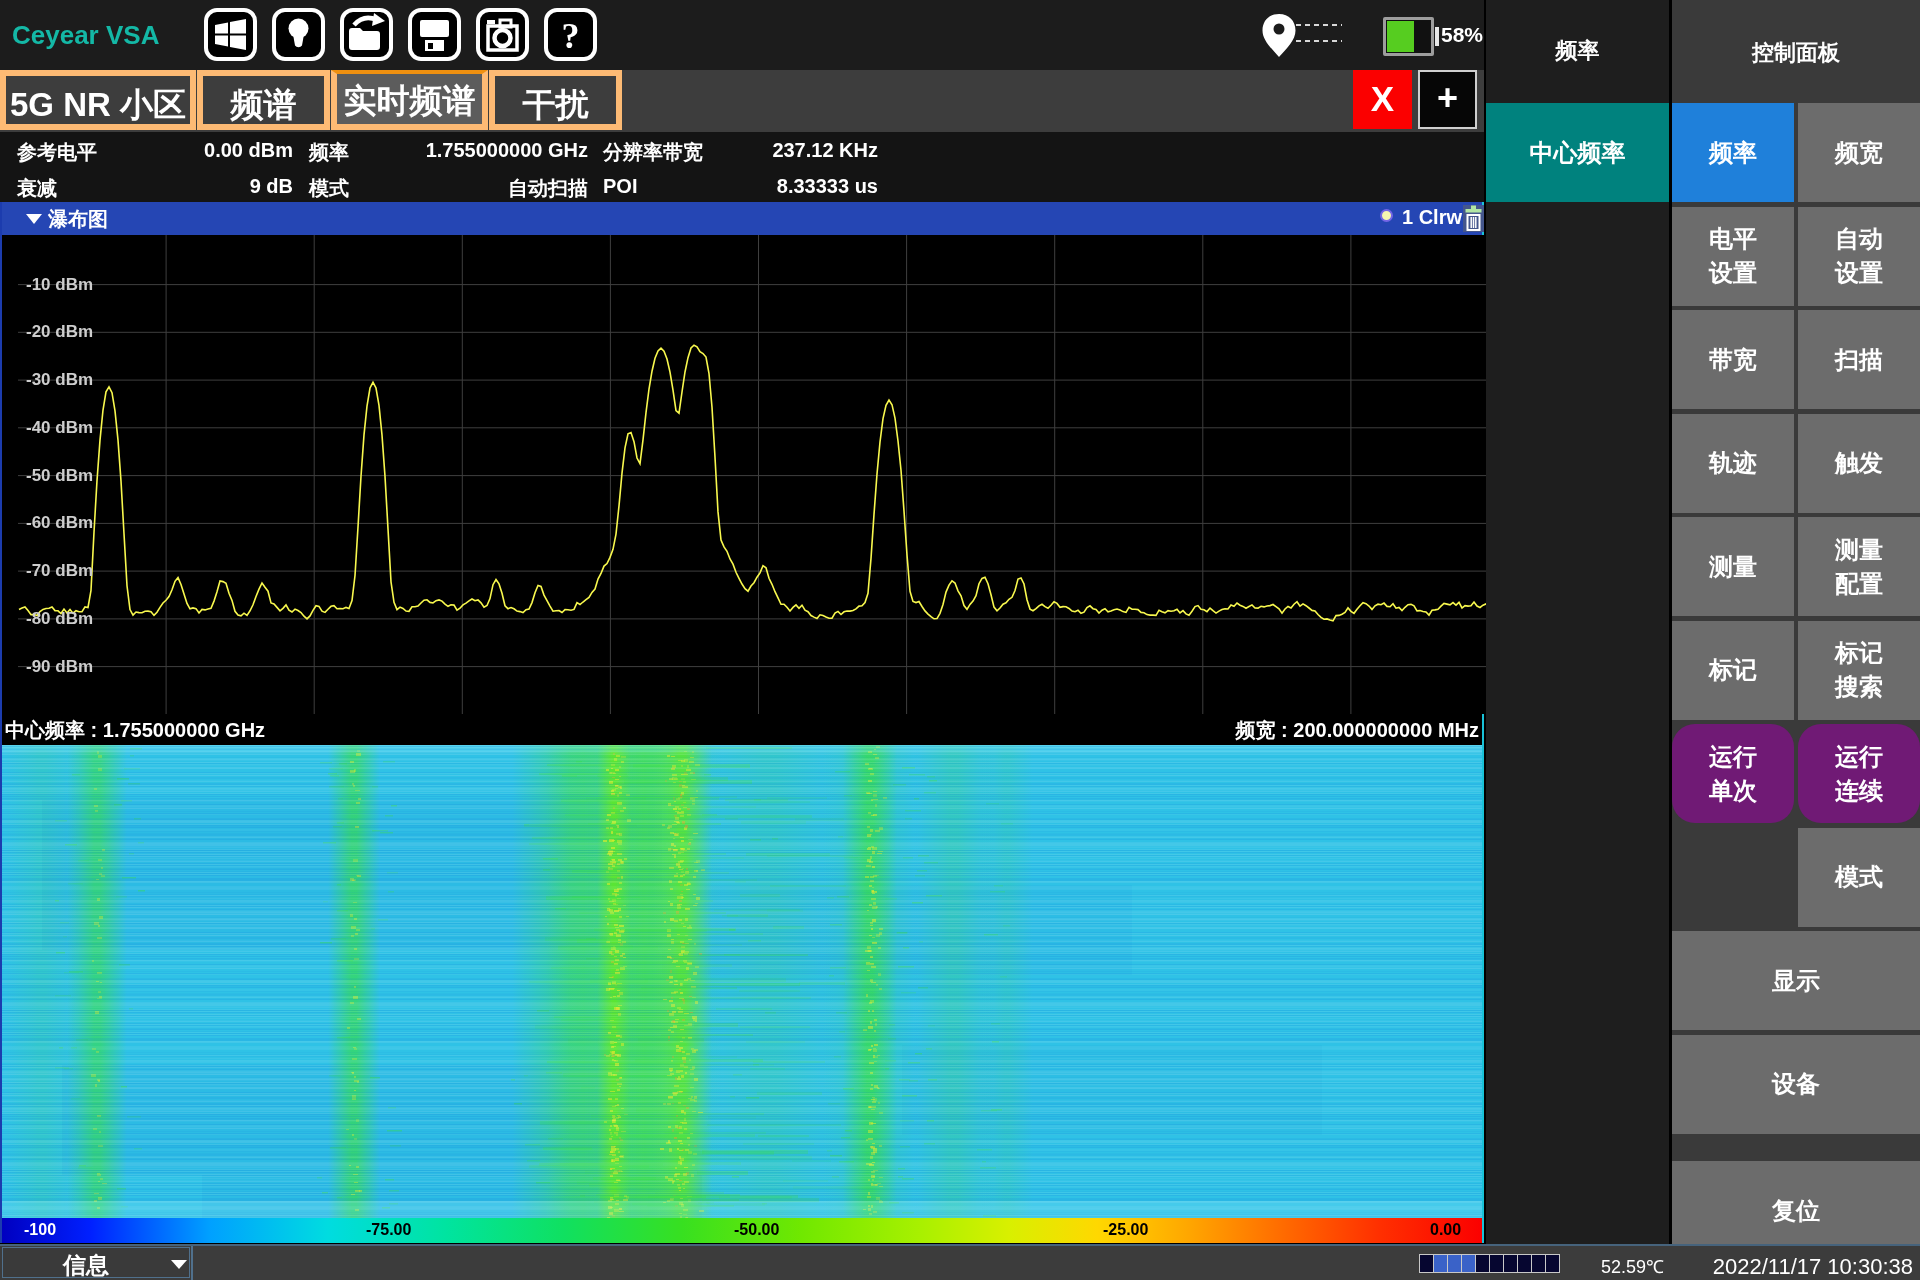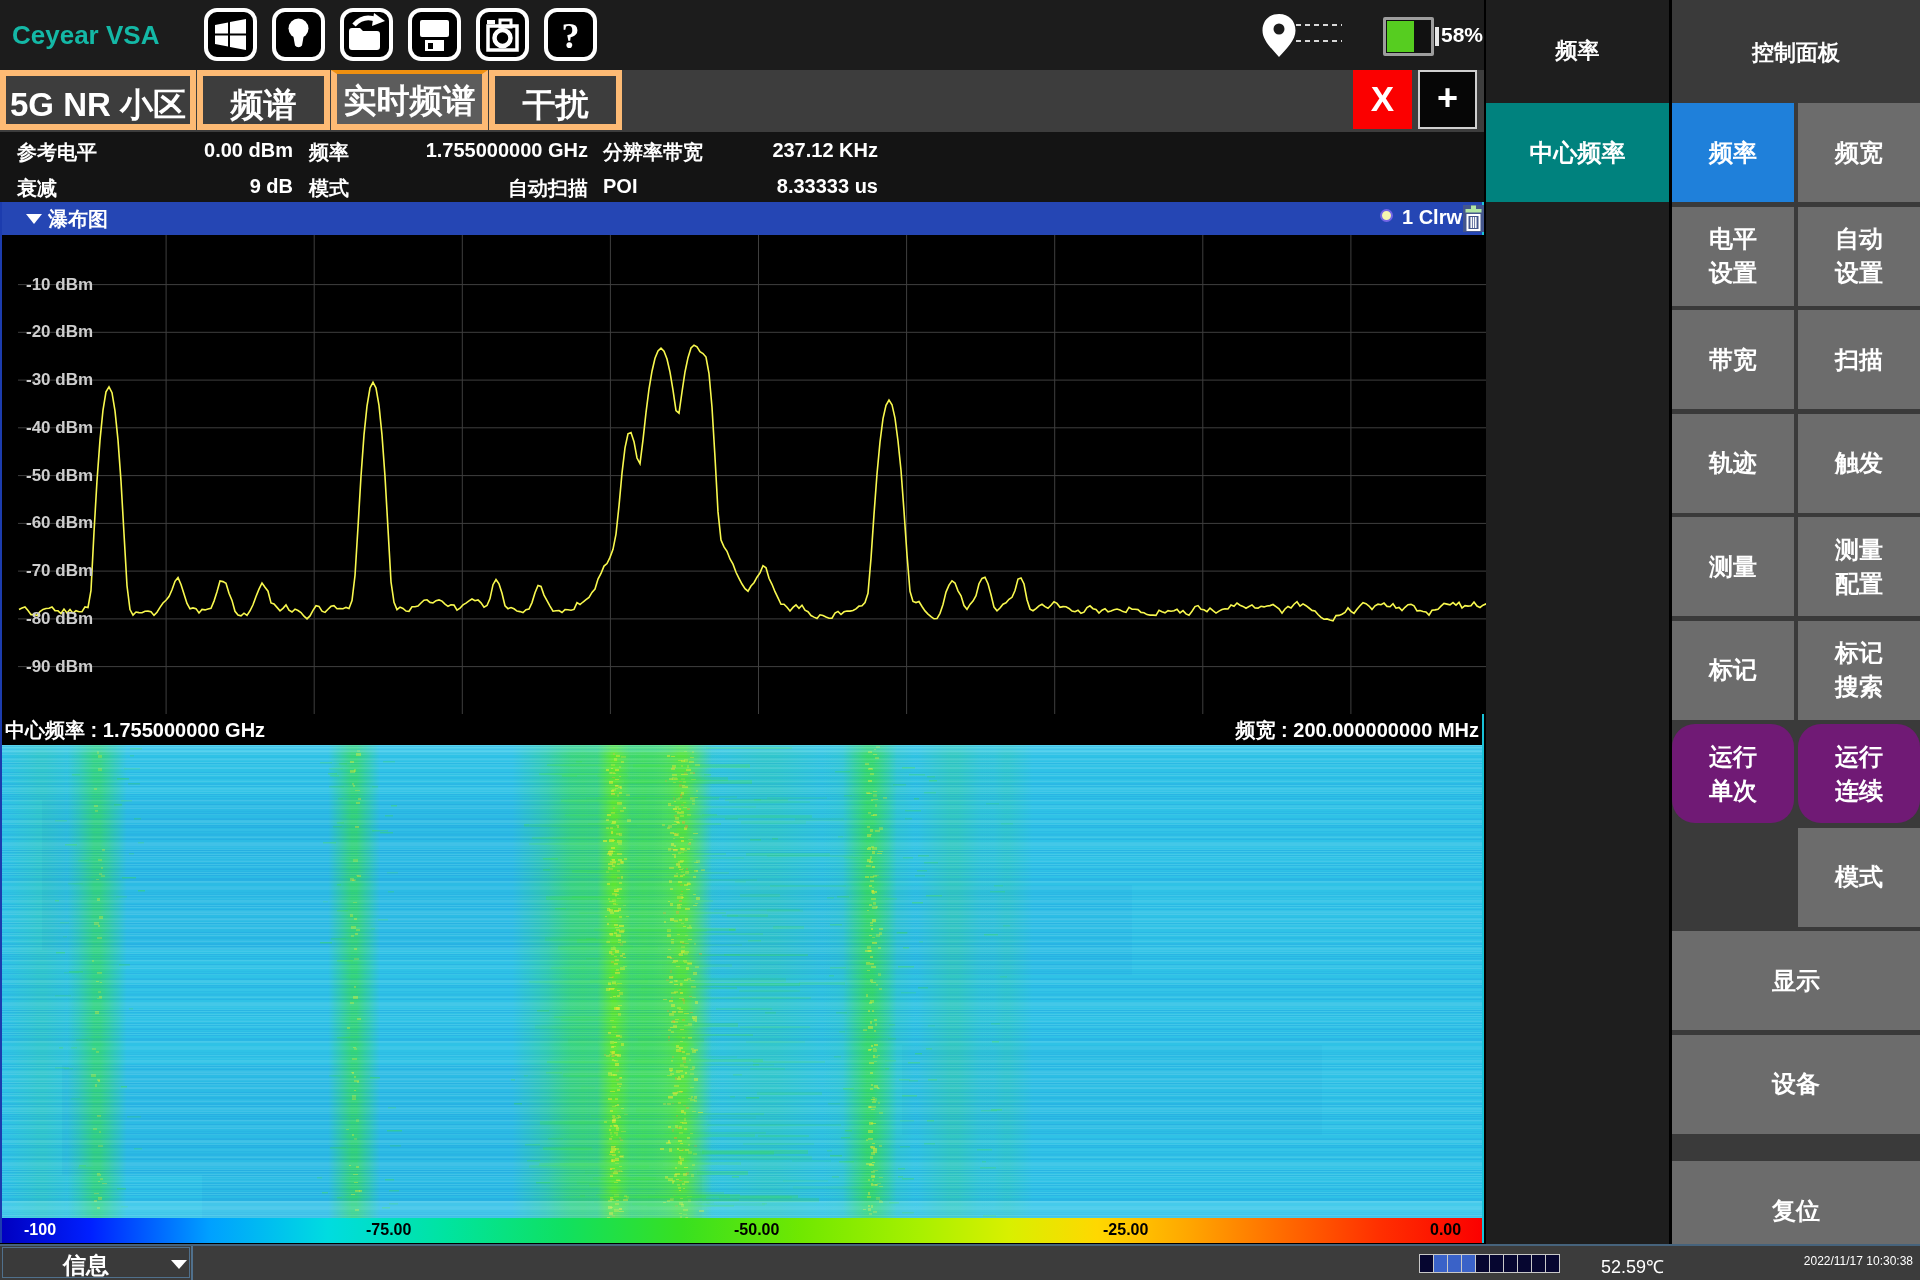--- a/index.html
+++ b/index.html
@@ -90,21 +90,21 @@
   #infotri { position:absolute; left:168px; top:12px; width:0; height:0;
              border-left:8px solid transparent; border-right:8px solid transparent;
              border-top:9px solid #fff; }
   #isep { position:absolute; left:191px; top:0; width:2px; height:34px; background:#50708c; }
   #blocks { position:absolute; left:1419px; top:8px; width:141px; height:19px;
             border:1px solid #c8c8c8; display:flex; }
   #blocks i { flex:1; border-right:1px solid #c8c8c8; background:#060630; }
   #blocks i:last-child { border-right:none; }
   #blocks i.on { background:#3a62c8; }
   #temp { position:absolute; left:1601px; top:8px; font-size:18px; color:#fff; }
-  #date { position:absolute; right:7px; top:8px; font-size:12px; color:#fff; }
+  #date { position:absolute; right:7px; top:8px; font-size:22px; color:#fff; }
 </style>
 </head>
 <body>
 
 <div class="abs" id="top">
   <div class="abs" id="logo">Ceyear VSA</div>
   <div class="ic" style="left:204px;">
       <svg width="45" height="45" viewBox="0 0 45 45">
         <path fill="#fff" d="M7 13 L20 10.5 V21.5 H7 Z M22 10 L38 7 V21.5 H22 Z M7 23.5 H20 V34.5 L7 32 Z M22 23.5 H38 V38 L22 35 Z"></path>
       </svg>

